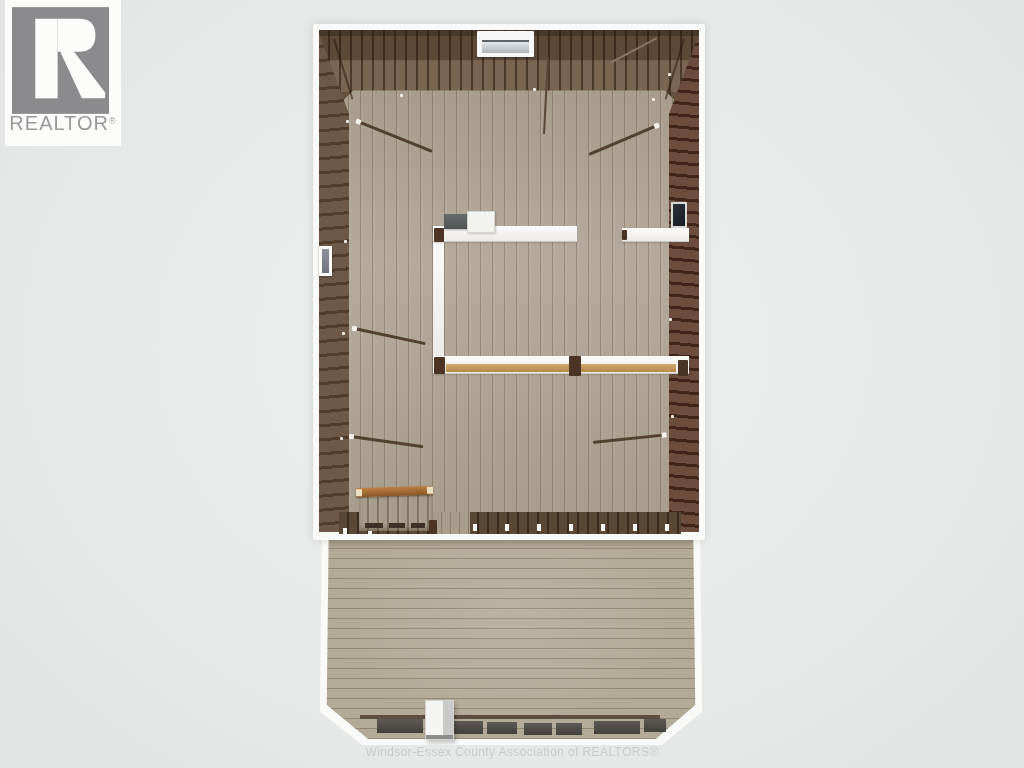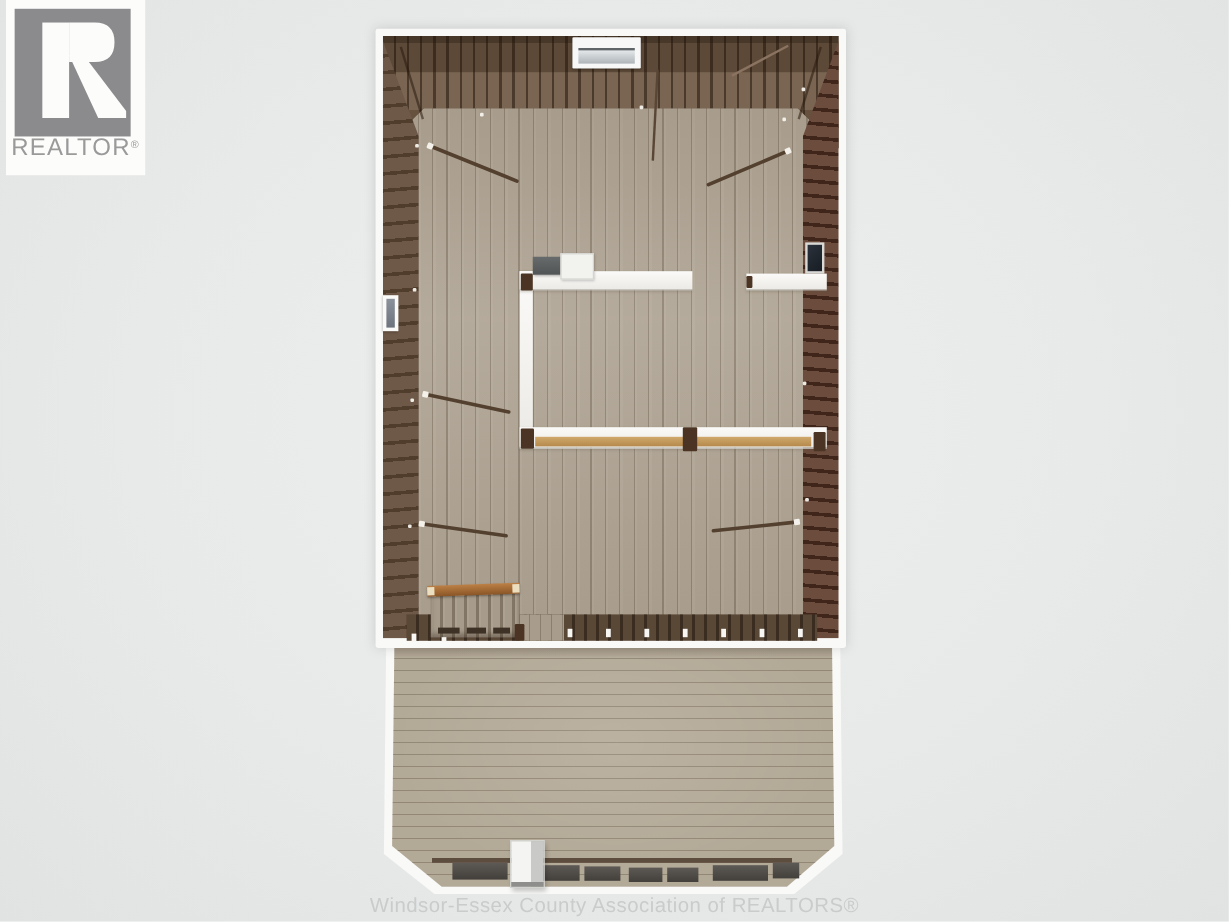--- a/index.html
+++ b/index.html
@@ -124,21 +124,21 @@
   .deck-vent{
     position:absolute;left:109px;top:168px;width:27px;height:38px;
     background:linear-gradient(90deg,#f4f4f2 0 62%,#c9cac7 62% 100%);
     border:1px solid #d2d2cf;box-shadow:2px 3px 4px rgba(0,0,0,.22);
   }
   .deck-vent::after{content:"";position:absolute;left:0;right:0;bottom:0;height:4px;background:#8e8f8c;}
 
   
   .watermark{
     position:absolute;left:0;right:0;top:745px;text-align:center;
-    font-size:17px;color:#c9ccca;letter-spacing:.4px;
+    font-size:12px;color:#c9ccca;letter-spacing:.4px;
   }
 </style>
 </head>
 <body>
 
 <div class="stage">
 
   <div class="logo-badge">
     <div class="logo-mark">
       <svg width="97" height="107" viewBox="0 0 100 110" xmlns="http://www.w3.org/2000/svg">

